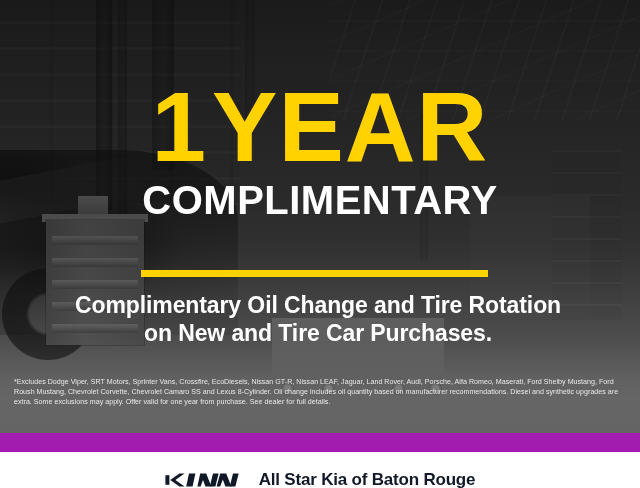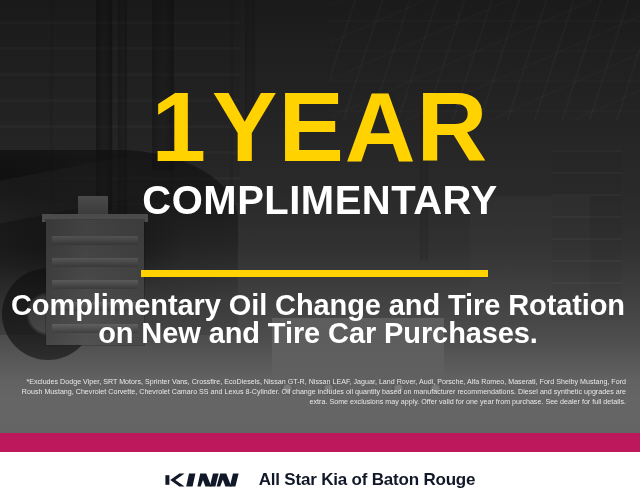--- a/index.html
+++ b/index.html
@@ -9,21 +9,21 @@
   }
   body {
     font-family: "Liberation Sans", sans-serif;
   }
 
   #ad-banner {
     position: relative;
     width: 640px;
     height: 488px;
     overflow: hidden;
-    background: #be185d;
+    background: #a21caf;
   }
 
   
   .photo {
     position: absolute;
     left: 0;
     top: 0;
     width: 640px;
     height: 433px;
     overflow: hidden;
@@ -262,31 +262,31 @@
   }
 
   .offer {
     position: absolute;
     left: 0;
     top: 291px;
     width: 636px;
     text-align: center;
     color: #ffffff;
     font-weight: bold;
-    font-size: 29px;
+    font-size: 23px;
     line-height: 28px;
     letter-spacing: -0.1px;
   }
 
   .disclaimer {
     position: absolute;
     left: 14px;
     top: 377px;
     width: 612px;
-    text-align: right;
+    text-align: left;
     color: #e9e9e9;
     font-size: 7.1px;
     line-height: 10.2px;
     letter-spacing: 0.02px;
   }
 
   
   .footer {
     position: absolute;
     left: 0;

